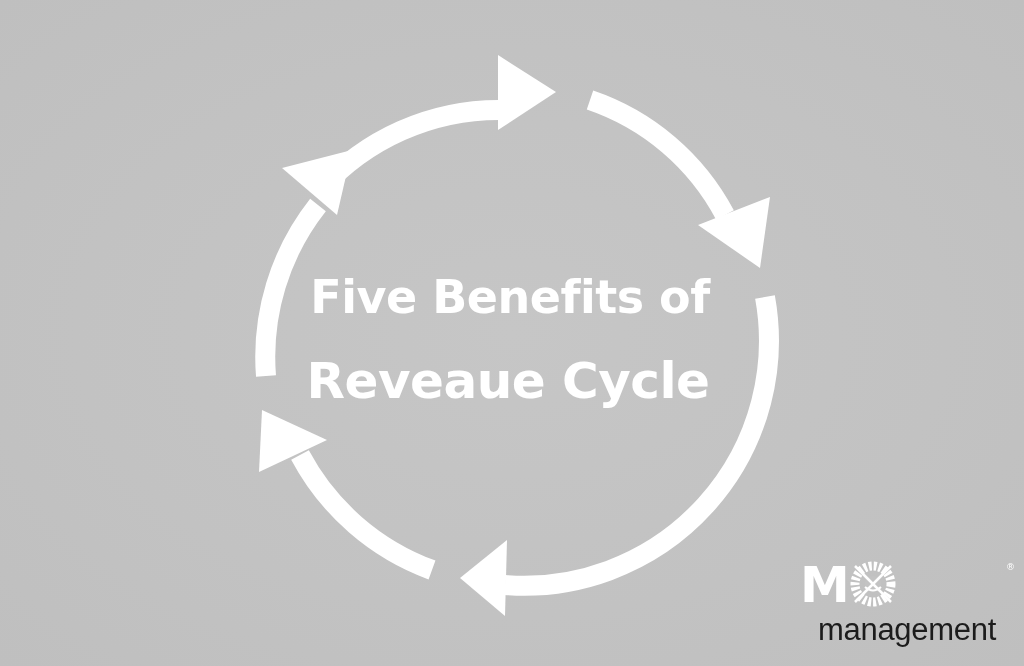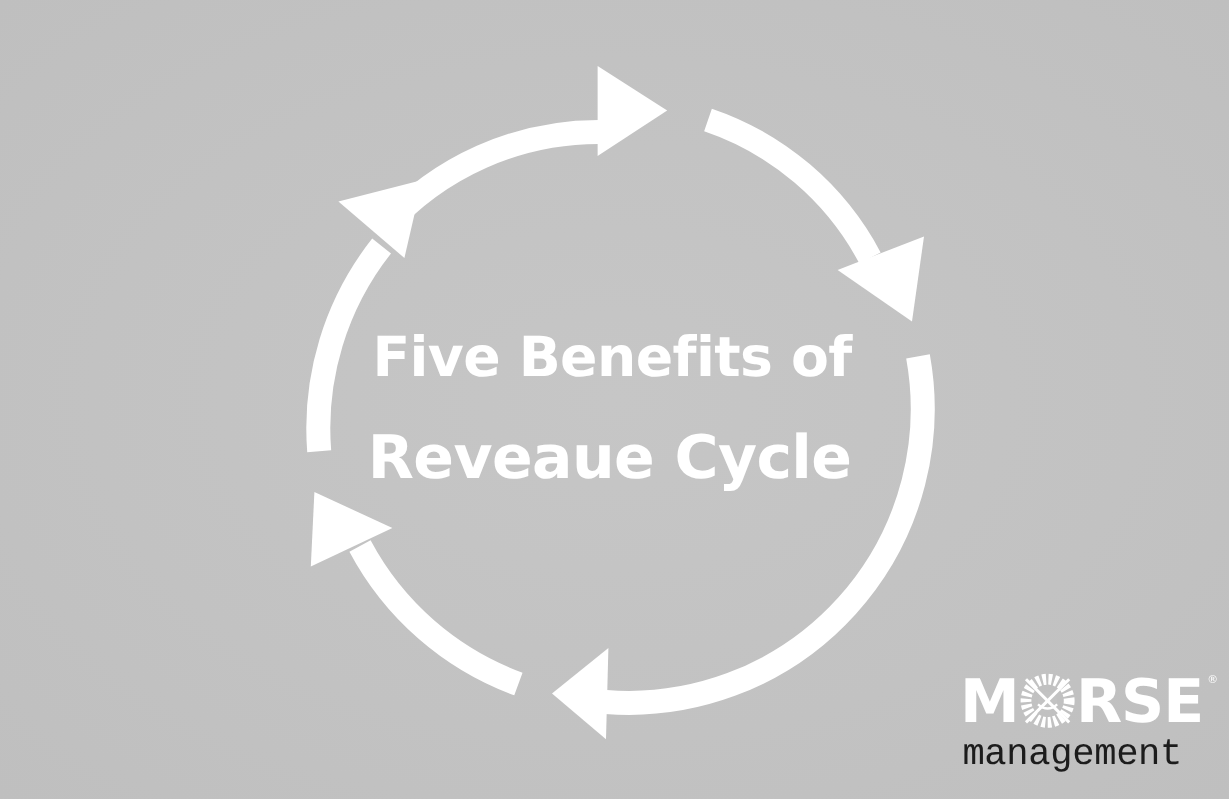--- a/index.html
+++ b/index.html
@@ -24,22 +24,22 @@
     .title.l2 { top: 352px; font-size: 50px; left: -4px; }
     .logo { position: absolute; left: 800px; top: 560px; width: 215px; height: 100px; }
     .logo-top {
       position: absolute; left: 0; top: 0; display: flex; align-items: flex-end;
       color: #ffffff; font-weight: bold; font-family: "DejaVu Sans", sans-serif;
       font-size: 50px; line-height: 50px; letter-spacing: -1px;
     }
     .logo-emblem { display: inline-block; width: 46px; height: 46px; margin: 0 1px 3px 1px; }
     .reg { position: absolute; left: 206px; top: 2px; color: #ffffff; font-size: 9px; }
     .logo-bottom {
-      position: absolute; left: 2px; top: 52px;
-      color: #1c1c1c; font-family: Liberation Mono, monospace; font-size: 31px; line-height: 36px;
+      position: absolute; left: 18px; top: 52px;
+      color: #1c1c1c; font-family: Liberation Sans, sans-serif; font-size: 31px; line-height: 36px;
       letter-spacing: -0.3px;
     }
   </style>
 </head>
 <body>
 
 <div class="bg"></div>
 
 <svg class="cycle" viewBox="0 0 1024 666" xmlns="http://www.w3.org/2000/svg">
   <g fill="none" stroke="#ffffff" stroke-width="20" stroke-linecap="butt">
@@ -74,17 +74,16 @@
 <div class="logo">
   <div class="logo-top">
     <span>M</span>
     <svg class="logo-emblem" viewBox="0 0 46 46" xmlns="http://www.w3.org/2000/svg">
       <circle cx="23" cy="23" r="18" fill="none" stroke="#ffffff" stroke-width="9" stroke-dasharray="3 2"></circle>
       <circle cx="23" cy="23" r="8" fill="#c3c3c3"></circle>
       <path d="M 15 26 Q 23 33 31 26" fill="none" stroke="#ffffff" stroke-width="2"></path>
       <line x1="5" y1="5" x2="41" y2="41" stroke="#ffffff" stroke-width="2.5"></line>
       <line x1="41" y1="5" x2="5" y2="41" stroke="#ffffff" stroke-width="2.5"></line>
     </svg>
-    <span>RSE</span>
   </div>
   <span class="reg">®</span>
   <div class="logo-bottom">management</div>
 </div>
 
 </body></html>

